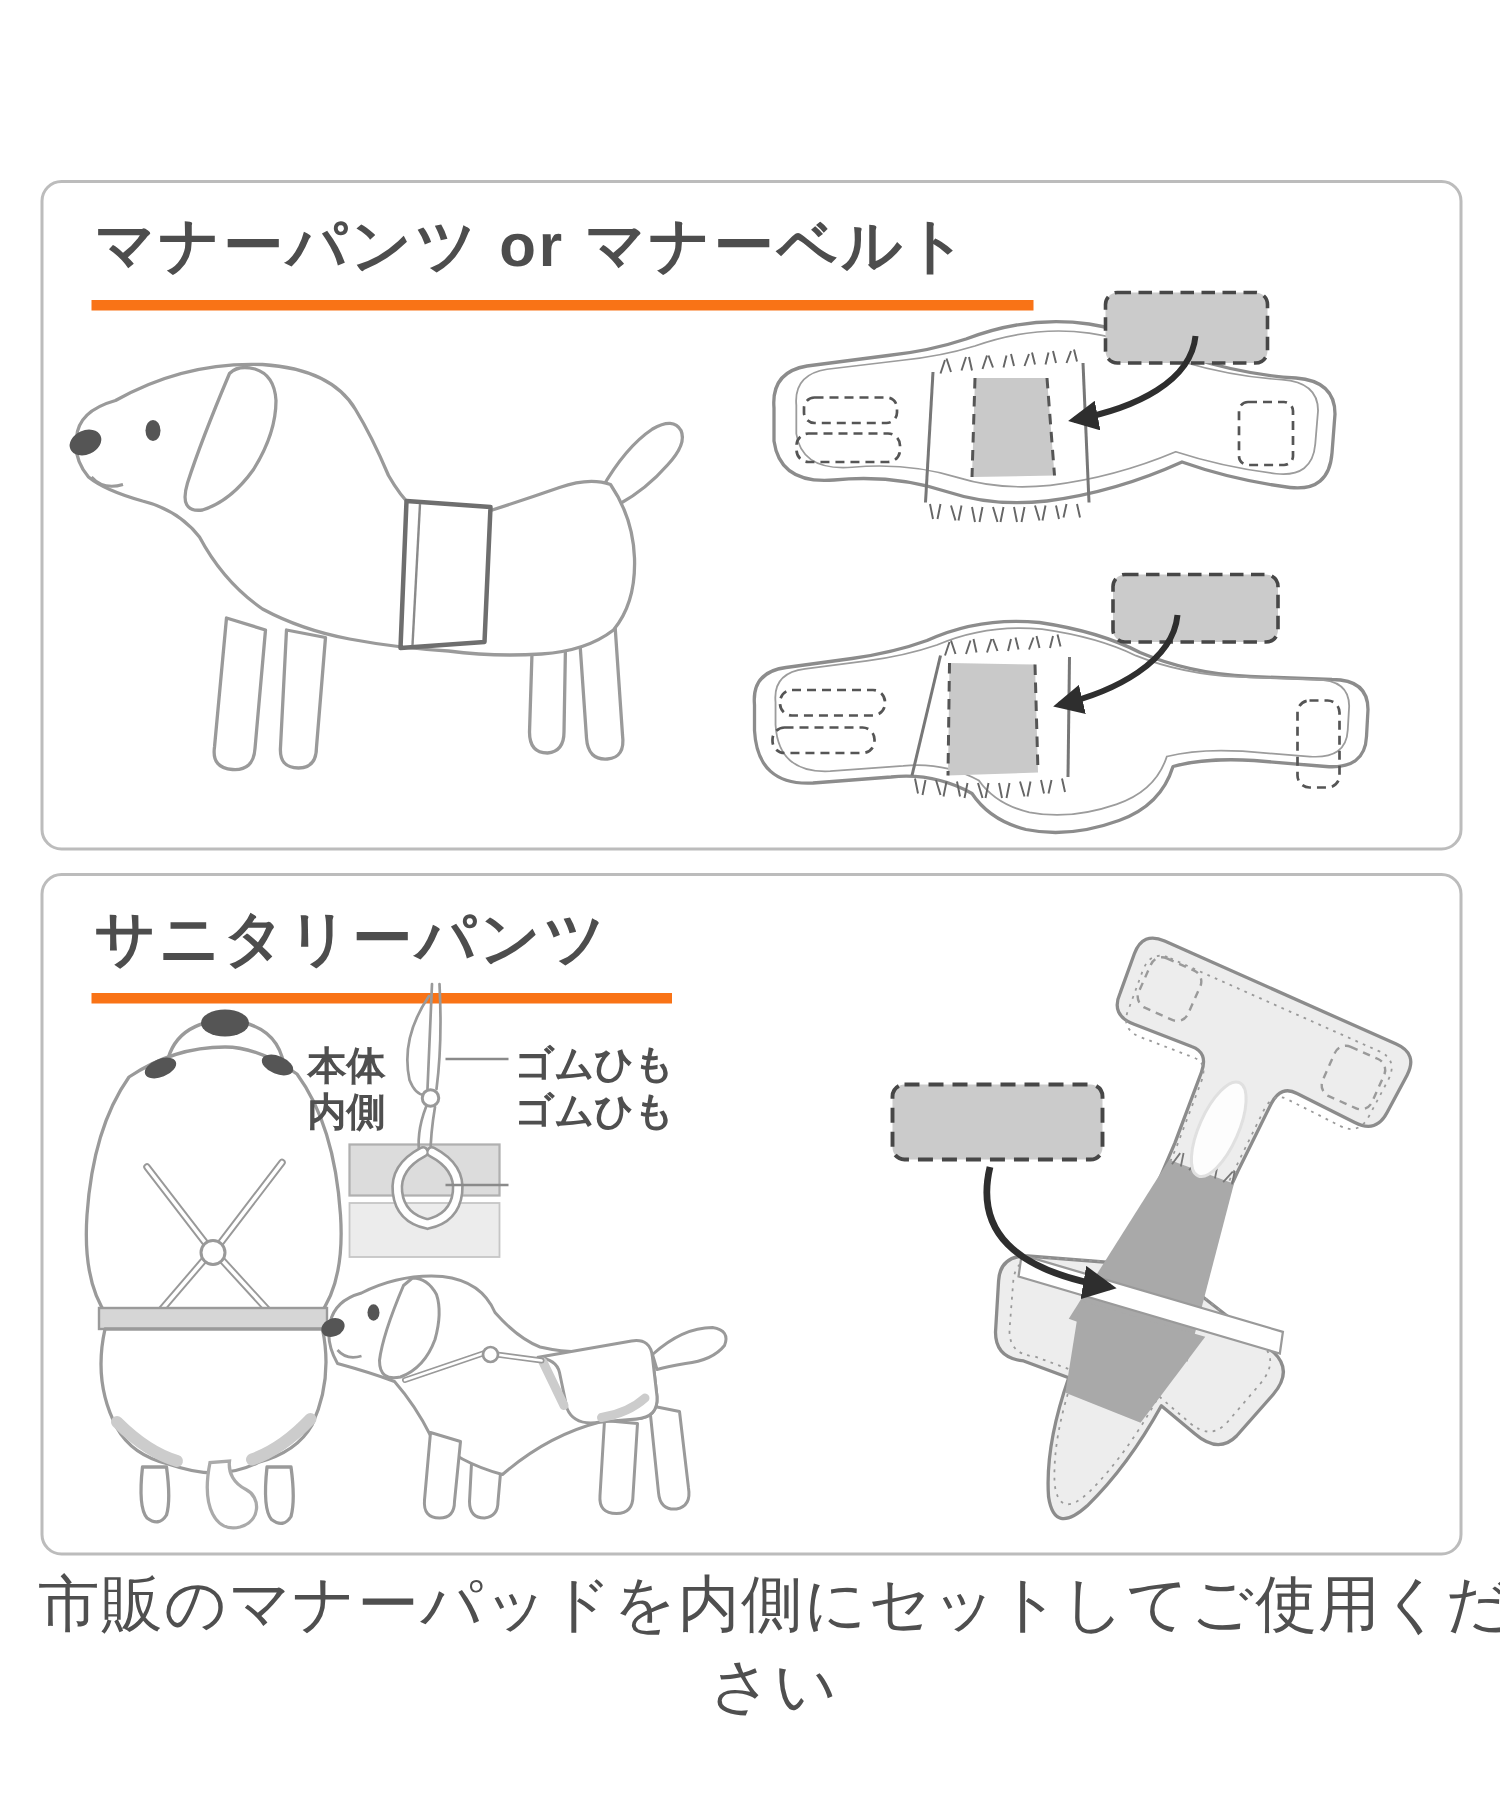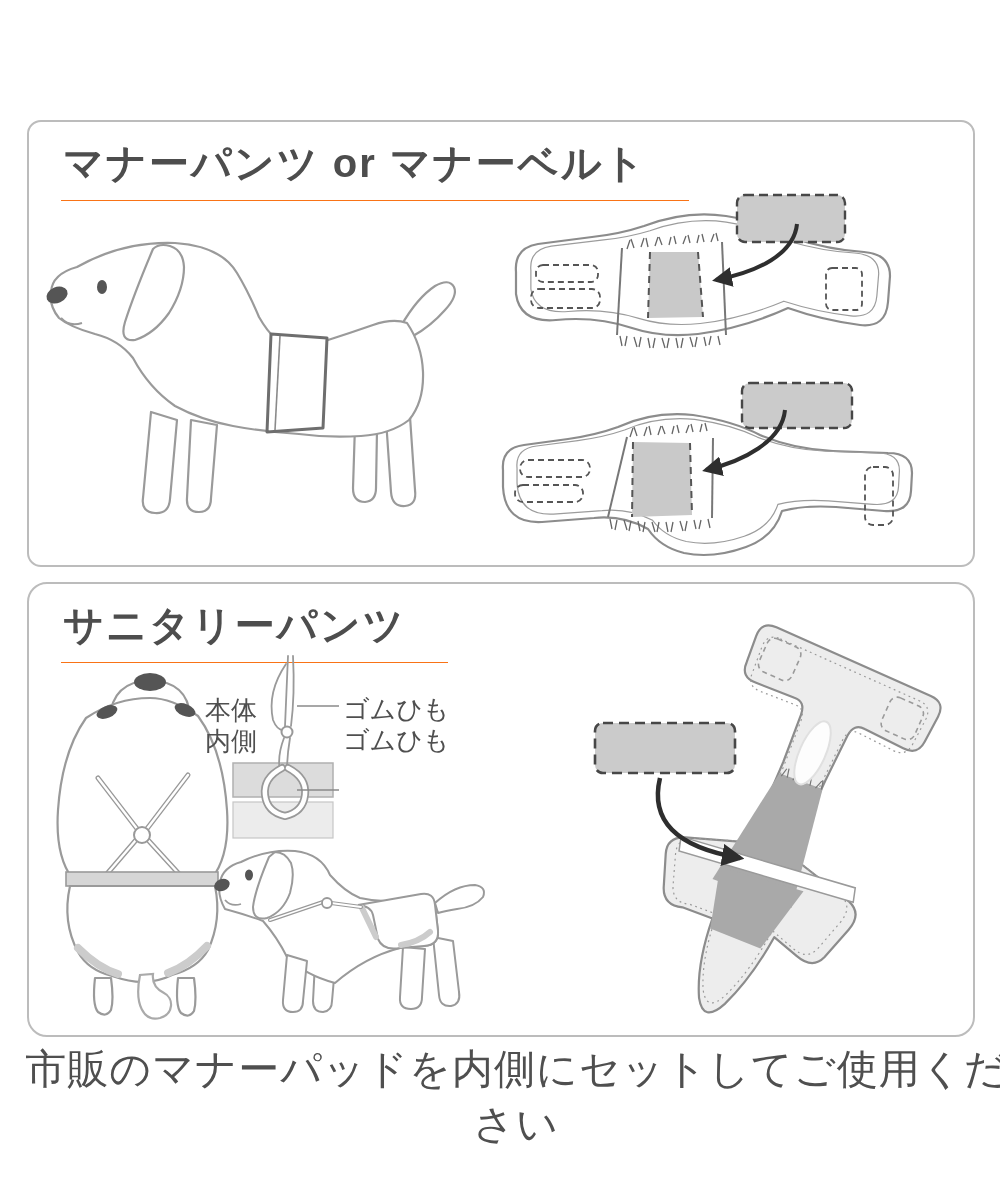--- a/index.html
+++ b/index.html
@@ -1,25 +1,25 @@
 <!DOCTYPE html>
 <html><head>
 <meta charset="utf-8">
 <style>
   html,body{margin:0;padding:0;background:#fff;}
   .page{position:relative;width:1000px;height:1200px;background:#ffffff;overflow:hidden;
         font-family:"Liberation Sans",sans-serif;color:#4d4d4d;}
   .box{position:absolute;left:27px;width:944px;border:2px solid #bcbcbc;border-radius:14px;background:#fff;}
   .box1{top:120px;height:443px;}
-  .box2{top:582px;height:451px;border-radius:20px;}
+  .box2{top:582px;height:451px;}
   .sec-title{position:absolute;left:32px;top:14px;display:inline-block;
              font-size:40px;font-weight:bold;letter-spacing:2px;color:#4d4d4d;
-             border-bottom:1px solid #f97316;padding:0 42px 9px 2px;white-space:nowrap;}
+             border-bottom:7px solid #f97316;padding:0 42px 9px 2px;white-space:nowrap;}
   .ill{position:absolute;}
-  .lbl{position:absolute;font-size:26px;font-weight:400;line-height:31px;color:#4f4f4f;white-space:nowrap;}
+  .lbl{position:absolute;font-size:26px;font-weight:700;line-height:31px;color:#4f4f4f;white-space:nowrap;}
   .caption{position:absolute;left:16px;top:1042px;width:1000px;text-align:center;
            font-size:41px;font-weight:500;letter-spacing:1px;color:#4f4f4f;}
   svg{display:block;}
 </style>
 </head>
 <body>
 
 <div class="page">
 
   <div class="box box1">

